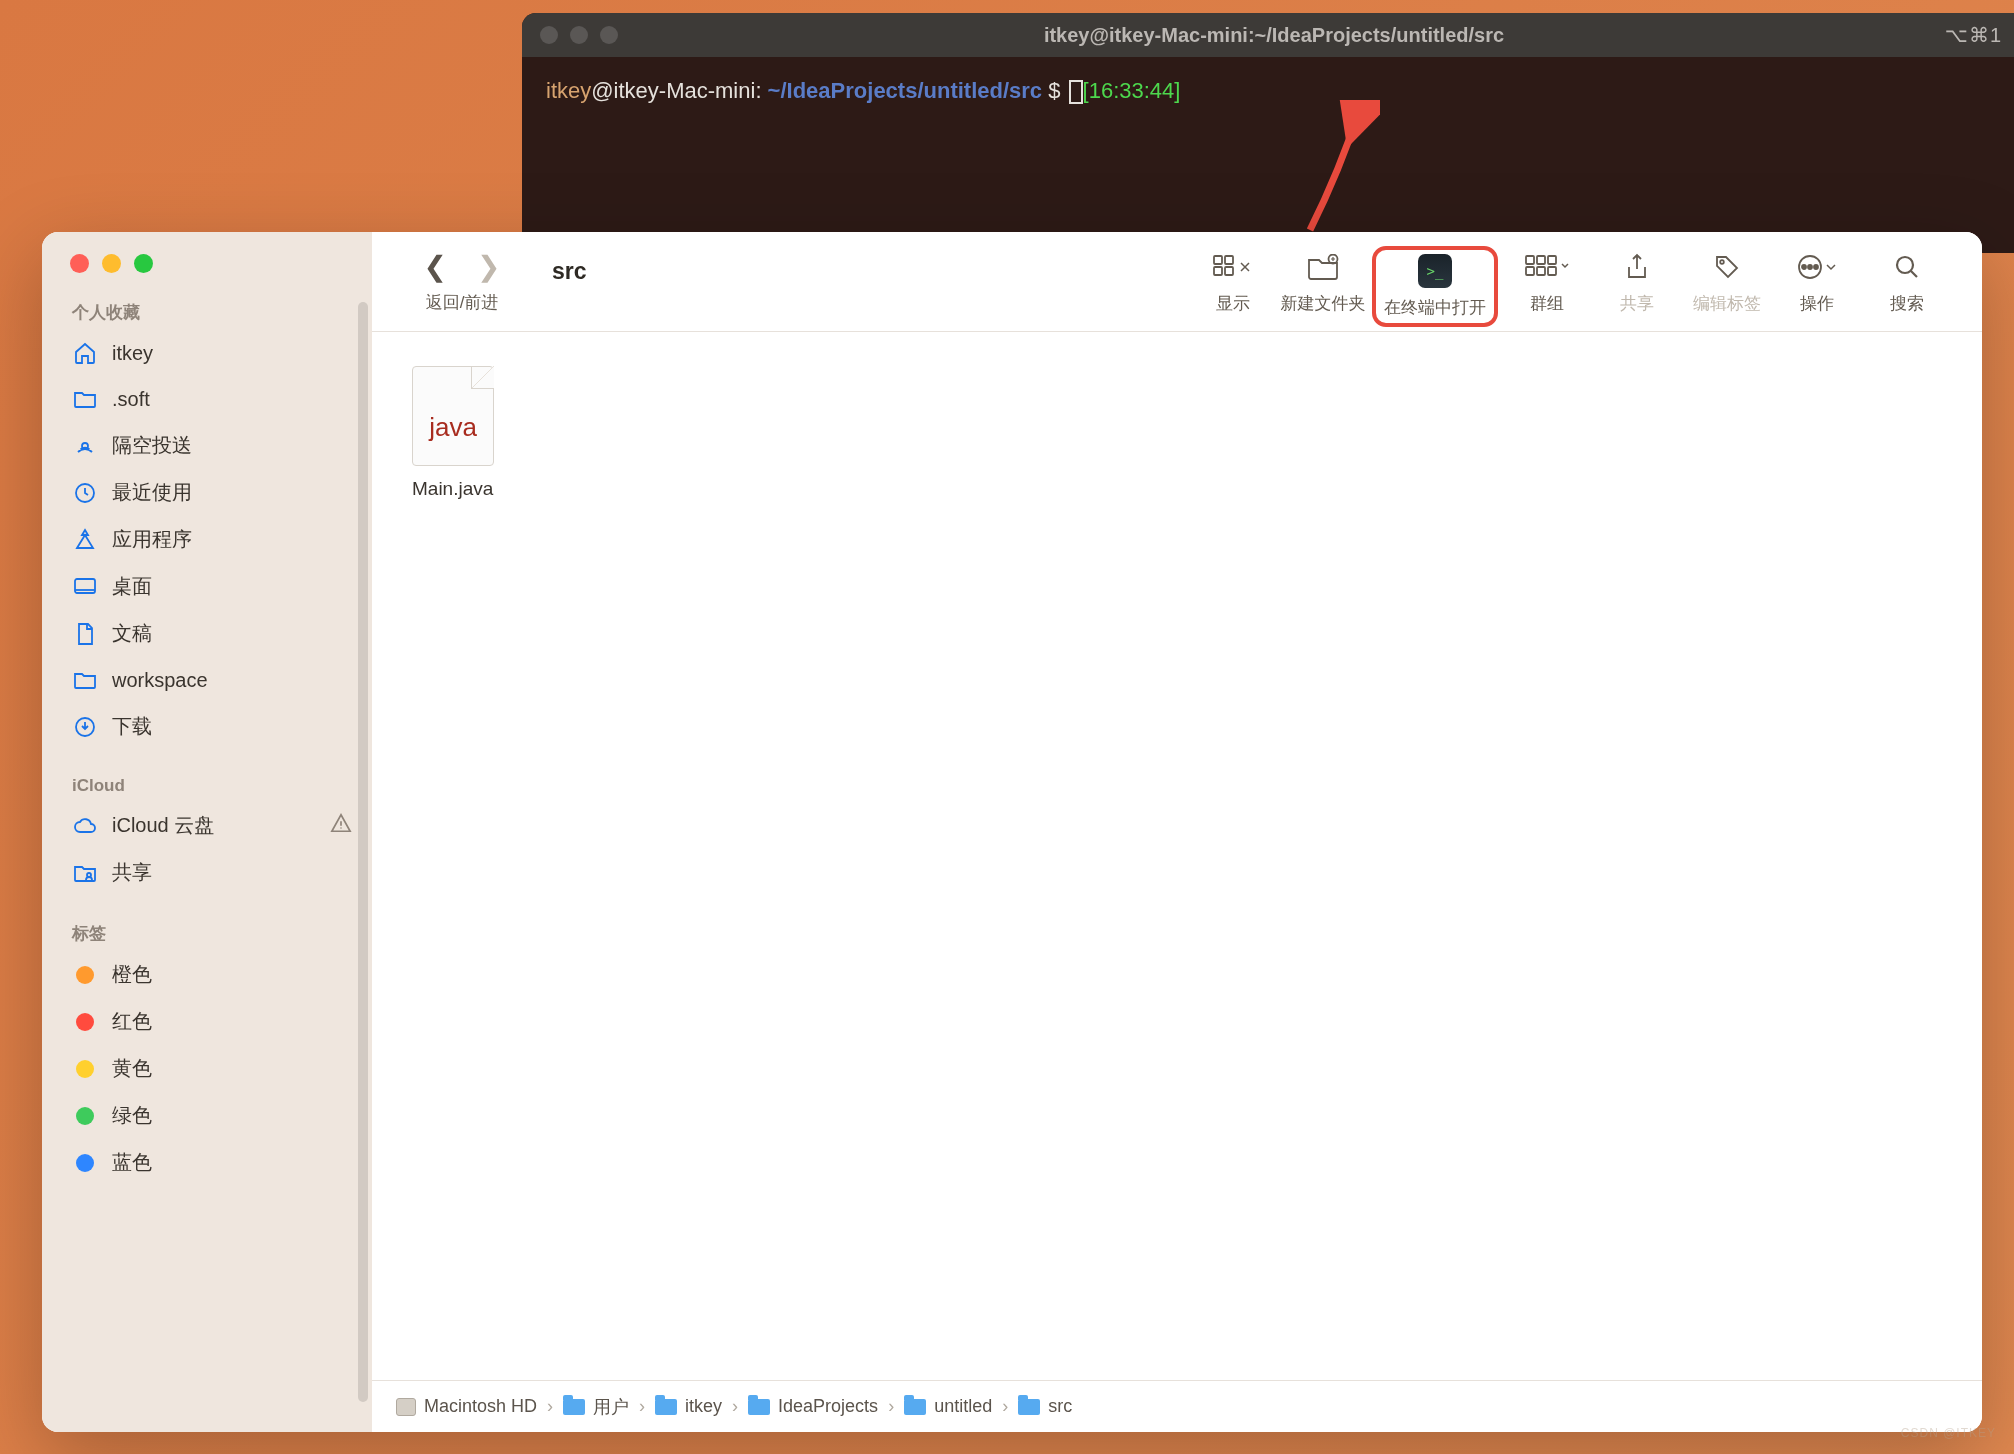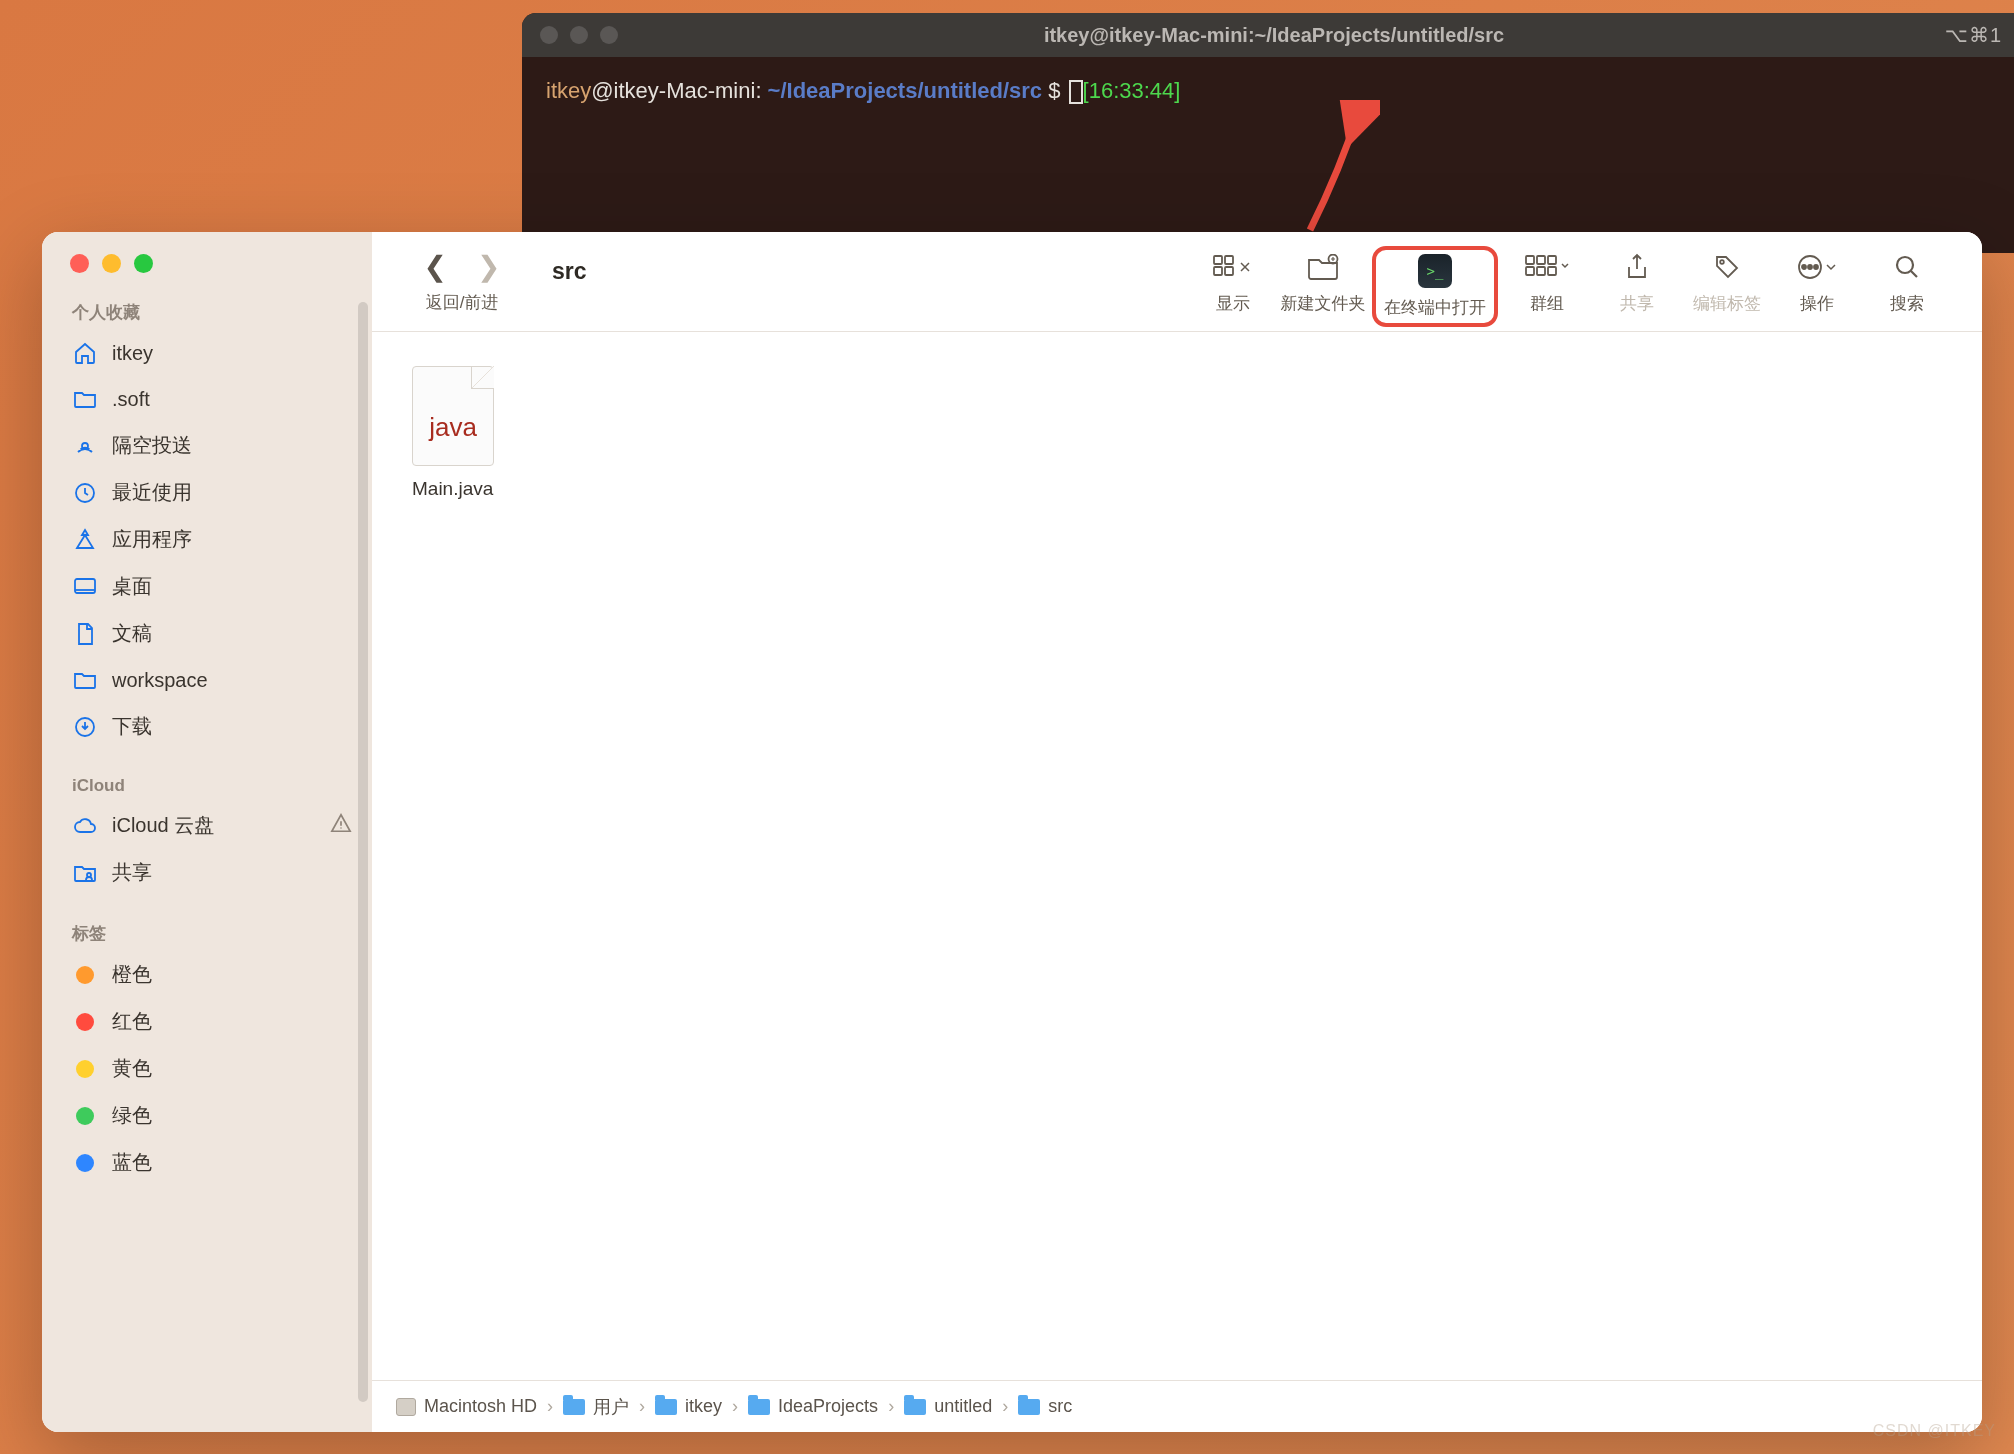--- a/index.html
+++ b/index.html
@@ -61,21 +61,21 @@
   .file-icon::before { content: ""; position: absolute; top: -1px; right: -1px; width: 22px; height: 22px; background: linear-gradient(135deg, transparent 48%, #e7e1da 50%, #fbfbfb 52%); border-left: 1px solid #d9d4cd; border-bottom: 1px solid #d9d4cd; }
   .file-label-java { color: #a82c1f; font-size: 26px; font-weight: 500; margin-top: 22px; }
 
   .pathbar { height: 52px; border-top: 1px solid #e7e1db; display: flex; align-items: center; gap: 10px; padding: 16px 24px; font-size: 18px; color: #5b544c; }
   .pathbar .crumb { display: flex; align-items: center; gap: 8px; cursor: default; }
   .pathbar .sep { color: #b0a99f; }
   .folder-glyph { width: 22px; height: 16px; background: #56aaf0; border-radius: 2px; position: relative; display: inline-block; }
   .folder-glyph::before { content: ""; position: absolute; top: -4px; left: 0; width: 10px; height: 5px; background: #56aaf0; border-radius: 2px 2px 0 0; }
   .disk-glyph { width: 20px; height: 18px; background: #d5cfc6; border-radius: 3px; display: inline-block; border: 1px solid #b0a99f; }
 
-  .watermark { position: absolute; right: 18px; bottom: 14px; font-size: 16px; color: rgba(180,160,140,.4); letter-spacing: 1px; }
+  .watermark { position: absolute; right: 18px; bottom: 14px; font-size: 12px; color: rgba(180,160,140,.4); letter-spacing: 1px; }
 </style>
 </head>
 <body>
 
 <div class="terminal-window">
   <div class="terminal-titlebar">
     <div class="terminal-traffic">
       <div class="t-dot"></div>
       <div class="t-dot"></div>
       <div class="t-dot"></div>

